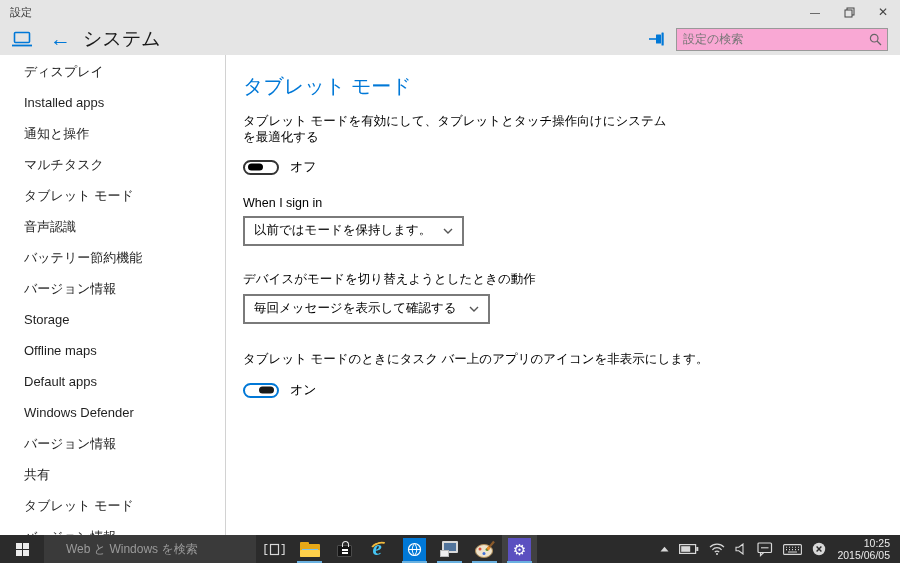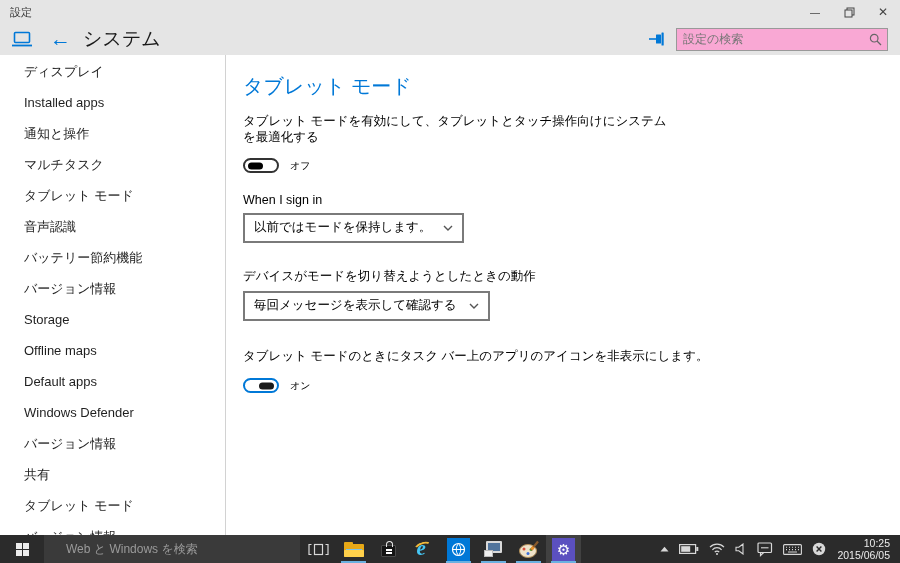--- a/index.html
+++ b/index.html
@@ -29,33 +29,33 @@
 
   .main { flex:1; padding:18px 20px 0 17px; }
   .main-heading { font-size:20px; font-weight:400; color:#0078d7; }
   .desc { margin-top:13px; font-size:12.5px; line-height:16px; color:#000; max-width:424px; }
   .toggle-row { margin-top:13px; display:flex; align-items:center; }
   .toggle { width:36px; height:15px; border-radius:9px; position:relative; }
   .toggle.off { border:2px solid #333; }
   .toggle.off .knob { position:absolute; left:3px; top:50%; transform:translateY(-50%); width:15px; height:7px; border-radius:4px; background:#000; }
   .toggle.on { border:2px solid #0078d7; }
   .toggle.on .knob { position:absolute; right:3px; top:50%; transform:translateY(-50%); width:15px; height:7px; border-radius:4px; background:#1a1a1a; }
-  .toggle-label { font-size:10px; margin-left:11px; color:#000; }
+  .toggle-label { font-size:13px; margin-left:11px; color:#000; }
   .field-label { margin-top:20px; font-size:12.5px; color:#000; }
   .combo { margin-top:6px; display:inline-flex; align-items:center; border:2px solid #7a7a7a; background:#fff; padding:4px 9px 5px 9px; font-size:12.5px; color:#000; cursor:default; }
   .combo svg { margin-left:12px; }
   .gap-lg { margin-top:25px; }
   .gap-xl { margin-top:27px; }
 
   
   .taskbar { position:absolute; left:0; right:0; bottom:0; height:28px; background:#2b2b2b; display:flex; align-items:stretch; }
   .tb-cell { width:36px; display:flex; align-items:center; justify-content:center; position:relative; }
   .start-grid { width:13px; height:13px; display:grid; grid-template-columns:6px 6px; grid-template-rows:6px 6px; gap:1px; }
   .start-grid div { background:#ececec; }
-  .tb-search { width:256px; display:flex; align-items:center; background:#3a3a3a; }
+  .tb-search { width:212px; display:flex; align-items:center; background:#3a3a3a; }
   .tb-search span { font-size:12px; color:#9a9a9a; padding-left:22px; white-space:nowrap; }
   .app-cell { width:35px; display:flex; align-items:center; justify-content:center; position:relative; }
   .app-cell.active { background:#414141; }
   .run-bar { position:absolute; bottom:0; left:5px; right:5px; height:2px; background:#6ab1e0; }
   .settings-tile { width:23px; height:23px; background:#5b50c0; display:flex; align-items:center; justify-content:center; color:#fff; font-size:15px; line-height:1; }
   .tray { margin-left:auto; display:flex; align-items:center; }
   .tray-icon { display:flex; align-items:center; justify-content:center; padding:0 5px; height:100%; }
   .clock { text-align:right; font-size:10.5px; color:#ececec; line-height:12px; padding:0 10px 0 6px; }
 
   

